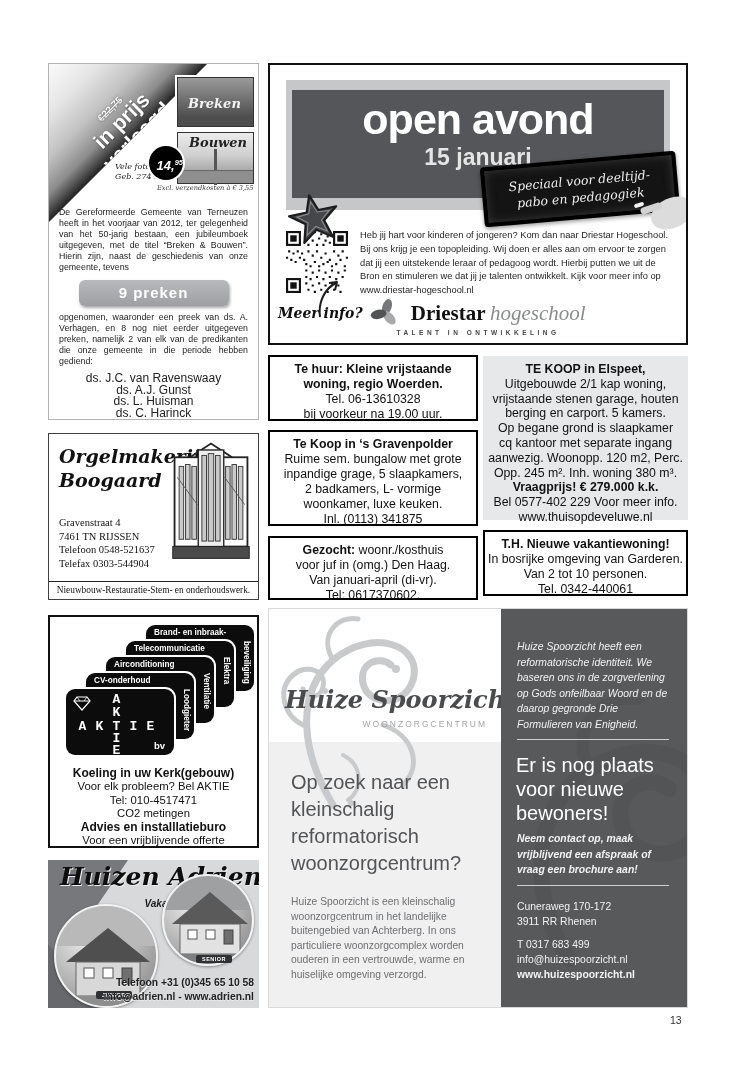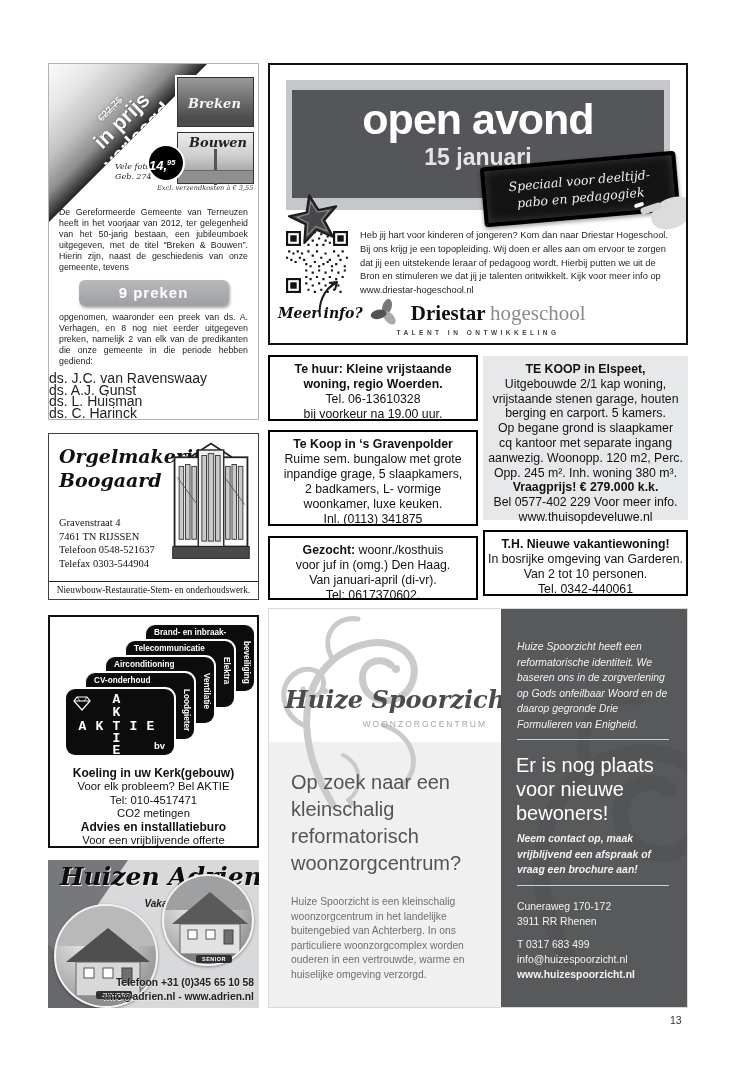--- a/index.html
+++ b/index.html
@@ -21,48 +21,48 @@
   .cover1{top:13px;height:50px;background:linear-gradient(#9a9a9a,#3c3c3c);}
   .cover2{top:68px;height:52px;background:linear-gradient(#ececec 0%,#cfcfcf 45%,#8a8a8a 100%);}
   .cover-label{position:absolute;font-family:"DejaVu Serif",serif;font-style:italic;font-weight:bold;font-size:13px;}
   .cover-label.light{color:#f3f3f3;left:10px;top:18px;}
   .cover-label.dark{color:#222;right:6px;top:2px;}
   .cover-strip{position:absolute;left:0;right:0;bottom:0;height:9px;background:#4d4d4d;}
   .tower{position:absolute;left:36px;top:16px;width:3px;height:36px;background:#555;}
   .c2base{position:absolute;left:0;right:0;bottom:0;height:13px;background:#8f8f8f;border-top:1px solid #666;}
   .ba-notes{position:absolute;left:66px;top:98px;font-family:"DejaVu Serif",serif;font-style:italic;font-size:8px;line-height:10px;color:#222;}
   .price-circle{position:absolute;left:100px;top:82px;width:34px;height:34px;border-radius:50%;background:#000;color:#fff;
-                text-align:left;line-height:34px;font-weight:bold;font-style:italic;font-size:13px;box-shadow:0 0 0 2px #fff;}
+                text-align:right;line-height:34px;font-weight:bold;font-style:italic;font-size:13px;box-shadow:0 0 0 2px #fff;}
   .price-circle sup{font-size:7.5px;}
   .ship{position:absolute;left:108px;top:120px;font-family:"DejaVu Serif",serif;font-style:italic;font-size:6.6px;color:#333;}
   .ba-p{margin:4px 10px 0;font-size:8.8px;line-height:11px;text-align:justify;color:#222;}
   .ba-btn{margin:7px auto 6px;width:150px;height:26px;border-radius:6px;background:linear-gradient(#b7b9bb,#9d9fa2);
           color:#fff;font-weight:bold;font-size:15px;text-align:center;line-height:26px;letter-spacing:1px;
           box-shadow:1px 2px 3px rgba(0,0,0,.35);}
-  .ministers{margin-top:6px;text-align:left;font-size:14px;line-height:11.5px;color:#222;}
+  .ministers{margin-top:6px;text-align:center;font-size:12px;line-height:11.5px;color:#222;}
 
   
   .oa{left:268px;top:63px;width:420px;height:282px;border:2px solid #101010;background:#fff;overflow:hidden;}
   .oa-band{position:absolute;left:16px;top:15px;right:16px;height:130px;background:#c6c7c9;}
   .oa-dark{position:absolute;left:22px;top:25px;right:22px;height:108px;background:#555659;text-align:center;}
   .oa-title{margin-top:4px;color:#fff;font-weight:bold;font-size:43px;letter-spacing:-1px;line-height:50px;}
   .oa-date{color:#e5e5e5;font-weight:bold;font-size:23px;line-height:26px;}
   .chalkboard{position:absolute;right:8px;top:94px;width:196px;height:60px;transform:rotate(-5deg);
               background:#141414;border:4px solid #000;border-radius:4px;box-shadow:inset 0 0 10px #3a3a3a,0 2px 4px rgba(0,0,0,.4);
               color:#efefef;text-align:center;font-family:"DejaVu Serif",serif;font-style:italic;font-size:12.5px;line-height:17px;padding-top:9px;z-index:4;}
   .hand{position:absolute;right:-4px;top:122px;z-index:5;}
   .oa-star{position:absolute;left:18px;top:128px;z-index:3;transform:rotate(-12deg);}
   .oa-qr{position:absolute;left:16px;top:166px;width:62px;height:62px;}
   .oa-body{position:absolute;left:90px;top:164px;width:316px;margin:0;font-size:9.3px;line-height:13.8px;color:#1f1f1f;}
   .oa-info{position:absolute;left:8px;top:240px;font-family:"DejaVu Serif",serif;font-style:italic;font-weight:bold;font-size:14px;color:#111;}
   .oa-arrow{position:absolute;left:46px;top:212px;}
   .oa-logo{position:absolute;left:0;right:0;top:233px;text-align:center;}
   .oa-logo svg{vertical-align:middle;margin-right:6px;}
   .dn{font-family:"Liberation Serif",serif;font-weight:bold;font-size:21px;color:#111;vertical-align:middle;}
-  .dh{font-family:"Liberation Serif",serif;font-size:21px;color:#8a8b8d;vertical-align:middle;}
+  .dh{font-family:"Liberation Serif",serif;font-style:italic;font-size:21px;color:#8a8b8d;vertical-align:middle;}
   .tagline{margin-top:1px;font-size:6.5px;letter-spacing:3.5px;color:#444;font-weight:bold;}
 
   
   .classified{background:#fff;border:2px solid #000;text-align:center;padding-top:5px;font-size:12.3px;line-height:15px;color:#111;}
   .c-title{font-weight:bold;}
   .c-bold{font-weight:bold;}
   .te-huur{left:268px;top:355px;width:210px;height:66px;}
   .gravenpolder{left:268px;top:430px;width:210px;height:96px;}
   .gezocht{left:268px;top:536px;width:210px;height:64px;}
   .elspeet{left:483px;top:356px;width:205px;height:164px;border:none;background:#e7e8ea;padding-top:6px;font-size:12.3px;line-height:14.8px;text-align:center;}

